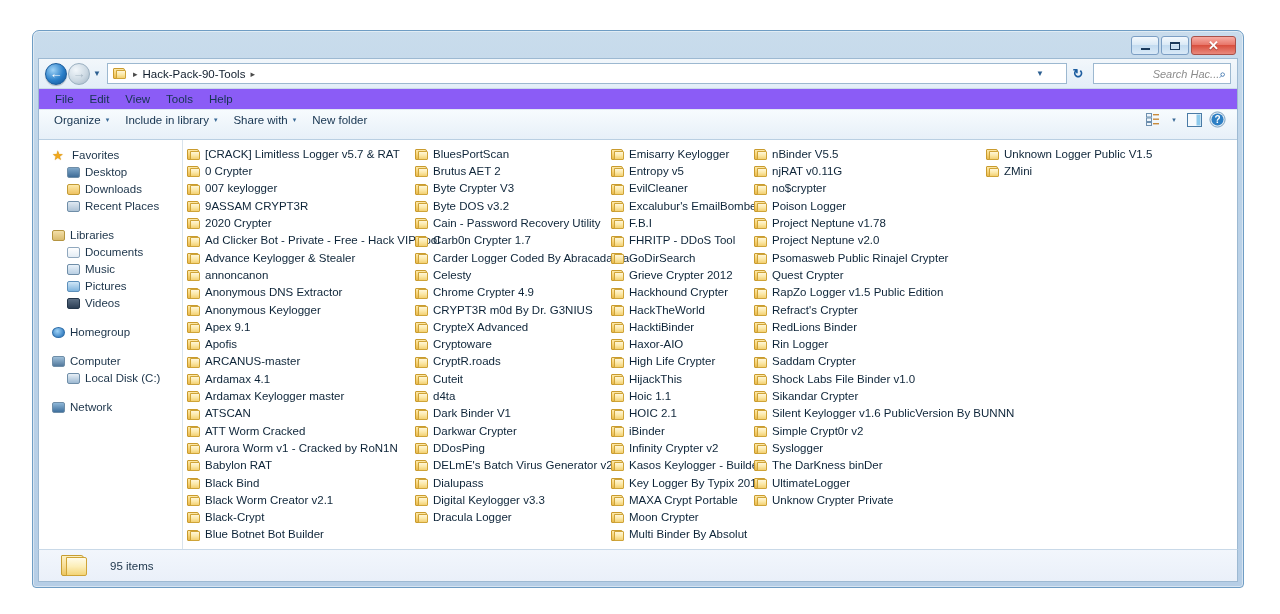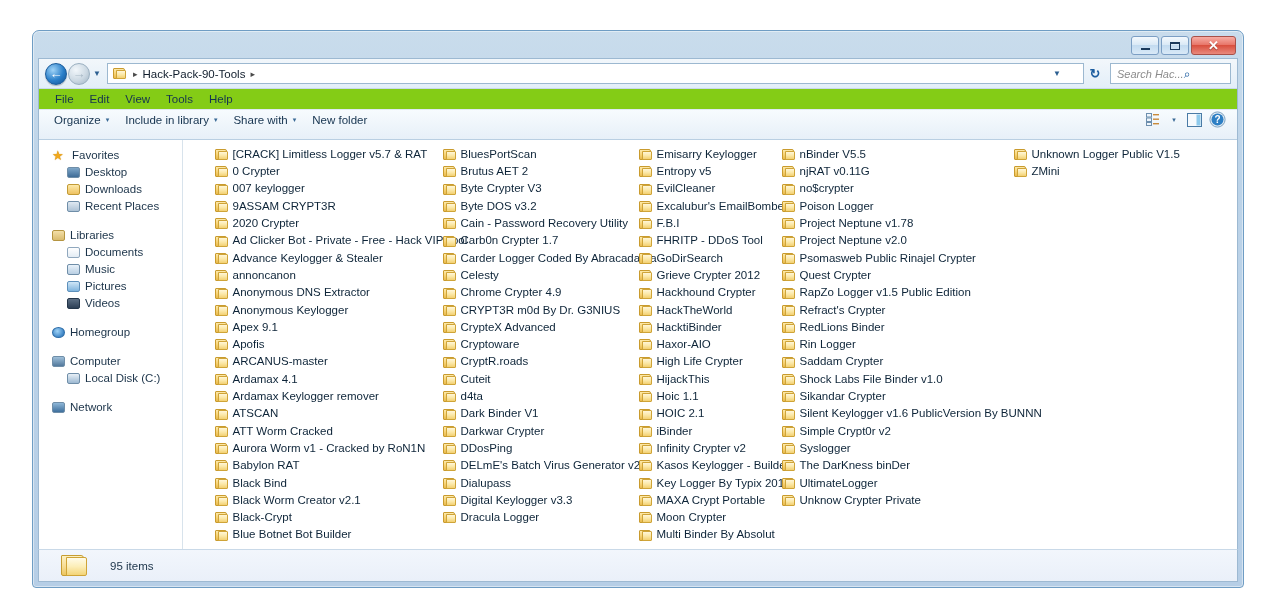--- a/index.html
+++ b/index.html
@@ -112,33 +112,33 @@
   .crumb-folder {
     width: 15px; height: 13px; margin: 0 2px 0 3px; flex: none;
     position: relative;
   }
   .sep { color: #4a4a4a; font-size: 9px; margin: 0 5px; }
   .crumb-text { color: #101d2c; font-size: 11.5px; }
   .addr-caret {
     position: absolute; right: 22px; color: #2c5f91; font-size: 8px;
   }
   #search-field {
-    width: 121px; height: 21px; margin-left: 4px;
+    width: 138px; height: 21px; margin-left: 4px;
     background: #ffffff; border: 1px solid #9cb8d0;
-    display: flex; align-items: center; justify-content: flex-start;
+    display: flex; align-items: center; justify-content: flex-end;
     padding: 0 4px 0 6px;
     font-size: 11px; font-style: italic; color: #8c8c8c;
     flex: none;
   }
   .search-mag { font-style: normal; color: #1c5da0; font-size: 12px; }
 
   
   #menubar {
     height: 21px;
-    background: #84cc16;
+    background: #8b5cf6;
     display: flex; align-items: center;
     padding-left: 8px;
     border-bottom: 1px solid #dfe9f2;
     gap: 0;
   }
   .menu-item {
     font-size: 11.5px; color: #15334f;
     padding: 2px 8px;
   }
 
@@ -184,21 +184,21 @@
   .nav-ico { width: 15px; height: 14px; flex: none; position: relative; }
   .nav-label { line-height: 1; }
 
   
   #filelist {
     flex: 1 1 auto;
     background: #ffffff;
     position: relative;
     overflow: hidden;
   }
-  #cols { display: flex; padding-top: 6px; justify-content: center; }
+  #cols { display: flex; padding-top: 6px; }
   .fcol { flex: none; }
   .fitem {
     height: 17.3px;
     display: flex; align-items: center;
     gap: 5px;
     white-space: nowrap;
     font-size: 11.5px;
     color: #0d2438;
     padding-left: 4px;
   }
@@ -544,21 +544,21 @@
                   <span class="back"></span>
                   <span class="front"></span>
                 </span>
                 <span class="fname">Ardamax 4.1</span>
               </div>
               <div class="fitem">
                 <span class="folder">
                   <span class="back"></span>
                   <span class="front"></span>
                 </span>
-                <span class="fname">Ardamax Keylogger remover</span>
+                <span class="fname">Ardamax Keylogger master</span>
               </div>
               <div class="fitem">
                 <span class="folder">
                   <span class="back"></span>
                   <span class="front"></span>
                 </span>
                 <span class="fname">ATSCAN</span>
               </div>
               <div class="fitem">
                 <span class="folder">

